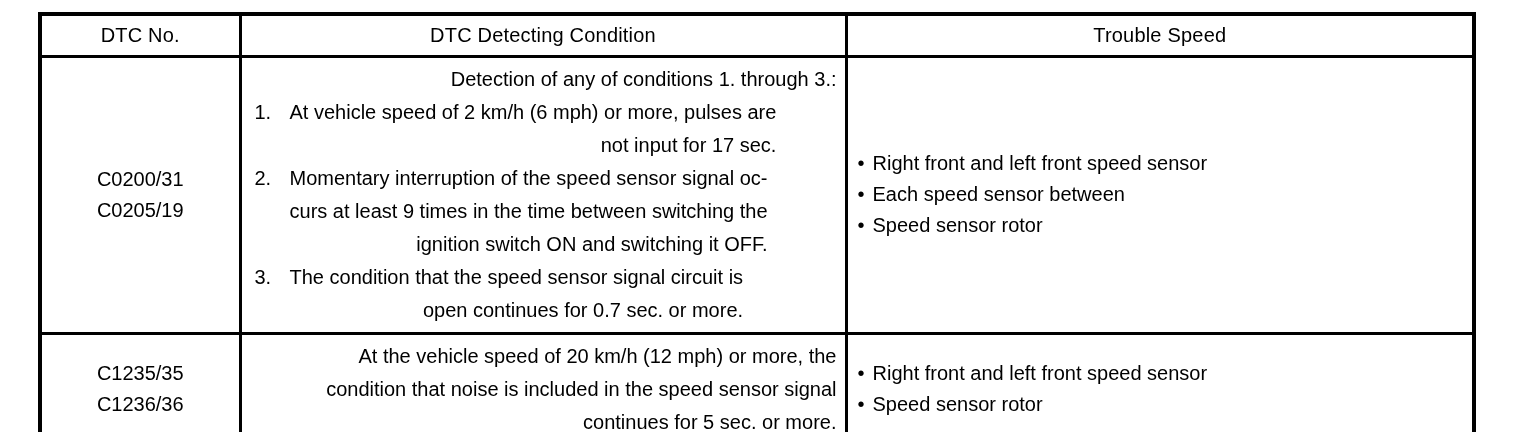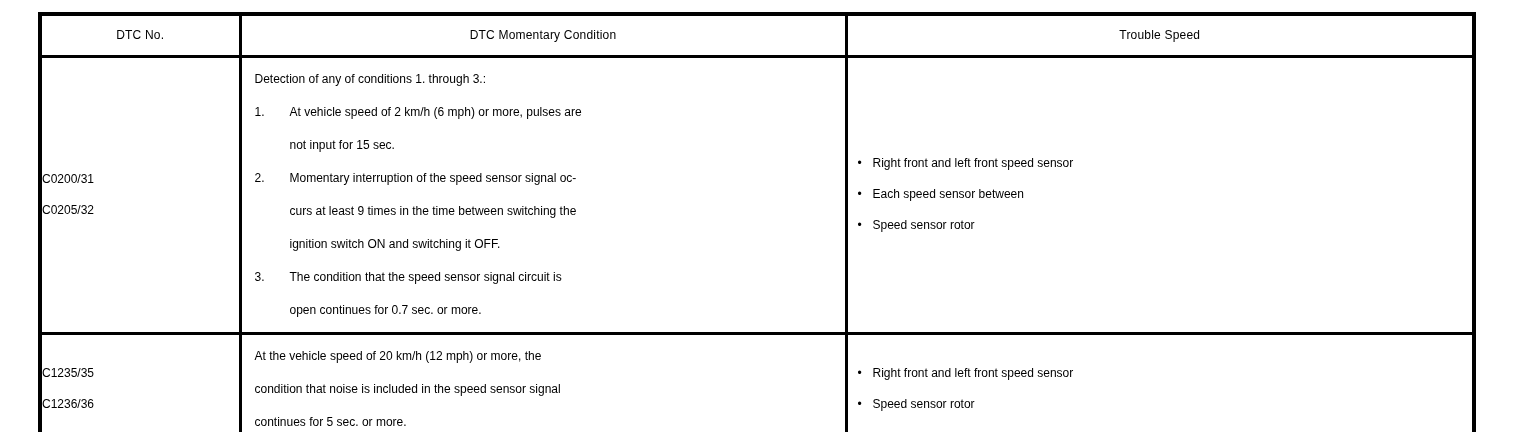--- a/index.html
+++ b/index.html
@@ -21,39 +21,40 @@
     position: absolute;
     left: 38px;
     top: 12px;
     width: 1434px;
     border-collapse: collapse;
     table-layout: fixed;
     border: 4px solid #000000;
   }
   .dtc-table th, .dtc-table td {
     border: 3px solid #000000;
-    font-size: 12px;
+    font-size: 20px;
     color: #000000;
   }
   .dtc-table th {
     height: 42px;
     font-weight: 400;
     text-align: center;
     vertical-align: middle;
     letter-spacing: 0.2px;
   }
   td.dtc-cell {
+    text-align: center;
     vertical-align: middle;
     line-height: 31px;
   }
   td.cond-cell {
     vertical-align: top;
     padding: 5px 8px 5px 13px;
   }
-  td.cond-cell .line { line-height: 33px; white-space: nowrap; }
+  td.cond-cell .line { line-height: 33px; white-space: nowrap; text-align: right; }
   .cond-item { display: flex; }
   .cond-item .num {
     width: 35px;
     flex: 0 0 35px;
     line-height: 33px;
   }
   td.trouble-cell {
     vertical-align: middle;
     padding-left: 10px;
   }
@@ -71,37 +72,37 @@
 <div class="page">
   <table class="dtc-table">
     <colgroup>
       <col style="width:200px">
       <col style="width:606px">
       <col style="width:628px">
     </colgroup>
     <thead>
       <tr>
         <th>DTC No.</th>
-        <th>DTC Momentary Condition</th>
+        <th>DTC Detecting Condition</th>
         <th>Trouble Speed</th>
       </tr>
     </thead>
     <tbody>
       <tr class="row-1">
         <td class="dtc-cell">
           <div>C0200/31</div>
-          <div>C0205/32</div>
+          <div>C0205/19</div>
         </td>
         <td class="cond-cell">
           <div class="line">Detection of any of conditions 1. through 3.:</div>
           <div class="cond-item">
             <span class="num">1.</span>
             <div>
               <div class="line">At vehicle speed of 2 km/h (6 mph) or more, pulses are</div>
-              <div class="line">not input for 15 sec.</div>
+              <div class="line">not input for 17 sec.</div>
             </div>
           </div>
           <div class="cond-item">
             <span class="num">2.</span>
             <div>
               <div class="line">Momentary interruption of the speed sensor signal oc-</div>
               <div class="line">curs at least 9 times in the time between switching the</div>
               <div class="line">ignition switch ON and switching it OFF.</div>
             </div>
           </div>

